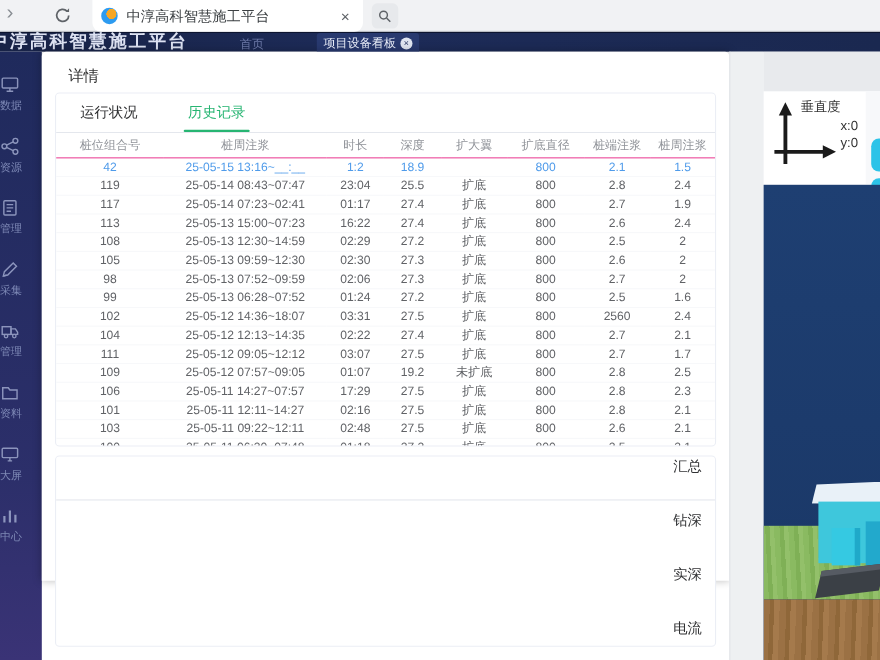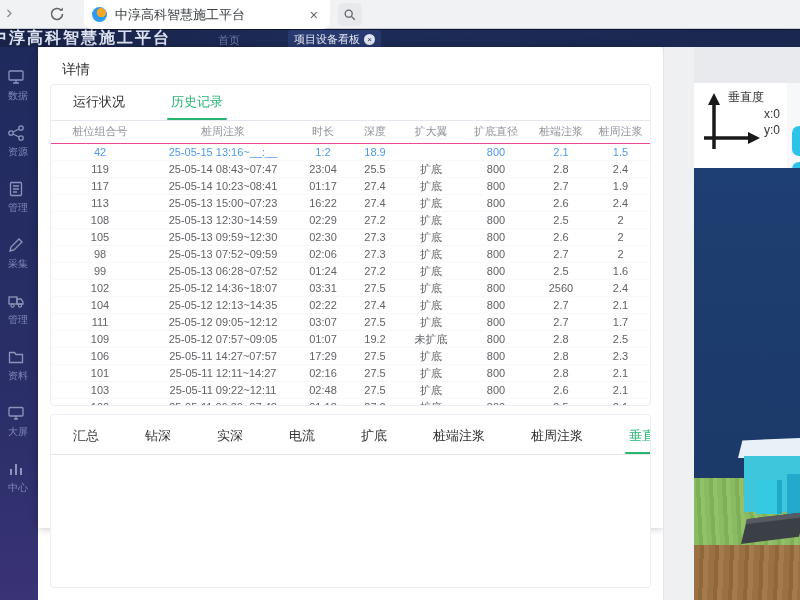--- a/index.html
+++ b/index.html
@@ -31,38 +31,38 @@
   .nav-home { position:absolute; left:218px; top:3px; font-size:11px; color:#6d79a8; }
   .nav-active { position:absolute; left:288px; top:0; height:18px; background:#28396f;
     border-radius:3px 3px 0 0; display:flex; align-items:center; padding:0 6px; gap:4px; }
   .nav-active-label { font-size:11px; color:#e8ecf8; }
   .nav-close-badge { width:11px; height:11px; border-radius:50%; background:#dfe4f0; color:#22305e;
     font-size:8px; line-height:11px; text-align:center; }
 
   
   .sidebar { position:absolute; left:0; top:47px; width:38px; height:553px;
     background:linear-gradient(#1f2a5c, #2c2f6a 70%, #3a3376); overflow:hidden; padding-top:10px; }
-  .sb-item { height:56px; display:flex; flex-direction:column; align-items:center;
+  .sb-item { height:56px; display:flex; flex-direction:column; align-items:flex-start;
     justify-content:center; padding-right:2px; color:#97a0c6; }
   .sb-icon { width:18px; height:18px; margin-right:5px; opacity:.9; }
   .sb-icon svg { width:18px; height:18px; display:block; }
   .sb-label { font-size:10px; color:#7d88b5; margin-top:3px; white-space:nowrap; }
 
   
   .modal { position:absolute; left:38px; top:47px; width:625px; height:481px; background:#fff;
     border-radius:4px 4px 0 0; box-shadow:0 0 8px rgba(0,0,0,.25); }
   .modal-title { padding:14px 0 0 24px; font-size:14px; color:#333; height:37px; }
 
   .card { margin:0 12px; border:1px solid #ebeef5; border-radius:4px; background:#fff; overflow:hidden; }
   .card1 { height:322px; }
   .card2 { margin-top:8px; height:174px; }
 
   .tabs-row { display:flex; align-items:flex-end; height:36px; border-bottom:1px solid #e4e7ed;
     padding-left:10px; gap:22px; }
-  .card2 .tabs-row { height:40px; }
+  .card2 .tabs-row { height:40px;flex-direction:column; }
   .tab { font-size:13px; color:#303133; padding:0 12px 9px 12px; position:relative; cursor:default; white-space:nowrap; }
   .tab.active { color:#27b572; font-weight:normal; }
   .tab.active::after { content:""; position:absolute; left:8px; right:8px; bottom:0;
     height:2px; border-radius:2px; background:#27b572; }
 
   
   table.hist { width:100%; border-collapse:collapse; table-layout:fixed; }
   table.hist th { font-size:11px; font-weight:normal; color:#909399; height:22px;
     border-bottom:1px solid #ec4899; background:#fff; }
   table.hist td { font-size:11px; color:#606266; height:16px; line-height:16px; text-align:center;
@@ -259,21 +259,21 @@
               <td>25-05-14 08:43~07:47</td>
               <td>23:04</td>
               <td>25.5</td>
               <td>扩底</td>
               <td>800</td>
               <td>2.8</td>
               <td>2.4</td>
             </tr>
             <tr>
               <td>117</td>
-              <td>25-05-14 10:23~08:41</td>
+              <td>25-05-14 07:23~02:41</td>
               <td>01:17</td>
               <td>27.4</td>
               <td>扩底</td>
               <td>800</td>
               <td>2.7</td>
               <td>1.9</td>
             </tr>
             <tr>
               <td>113</td>
               <td>25-05-13 15:00~07:23</td>

